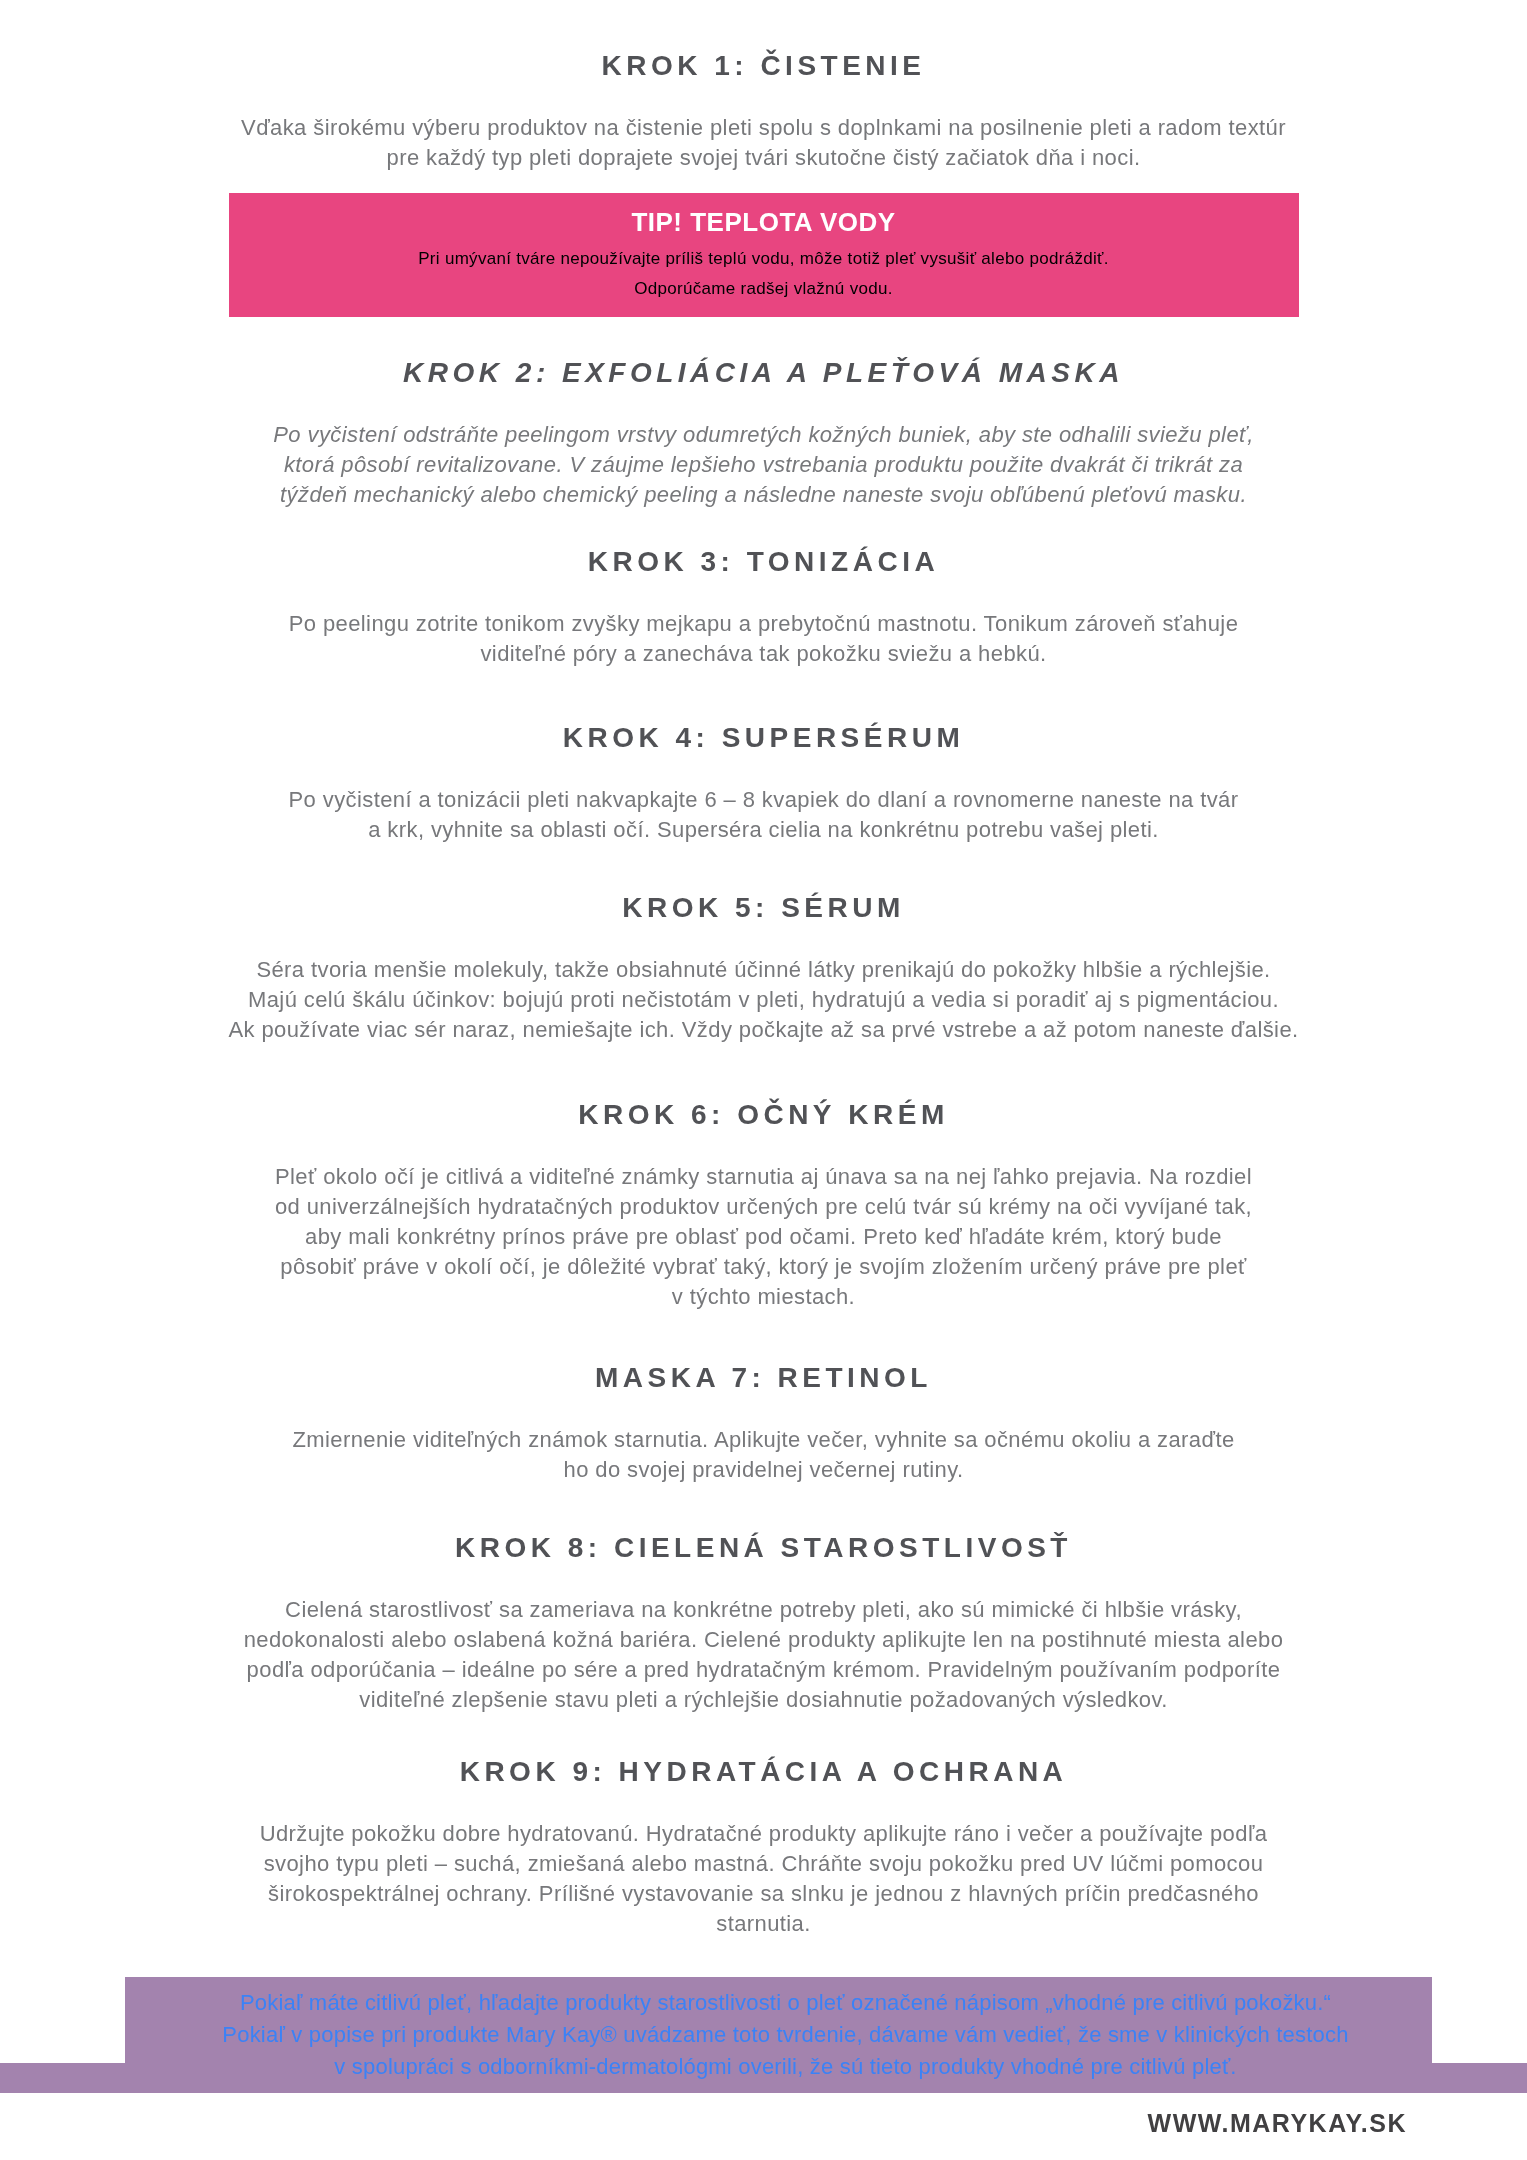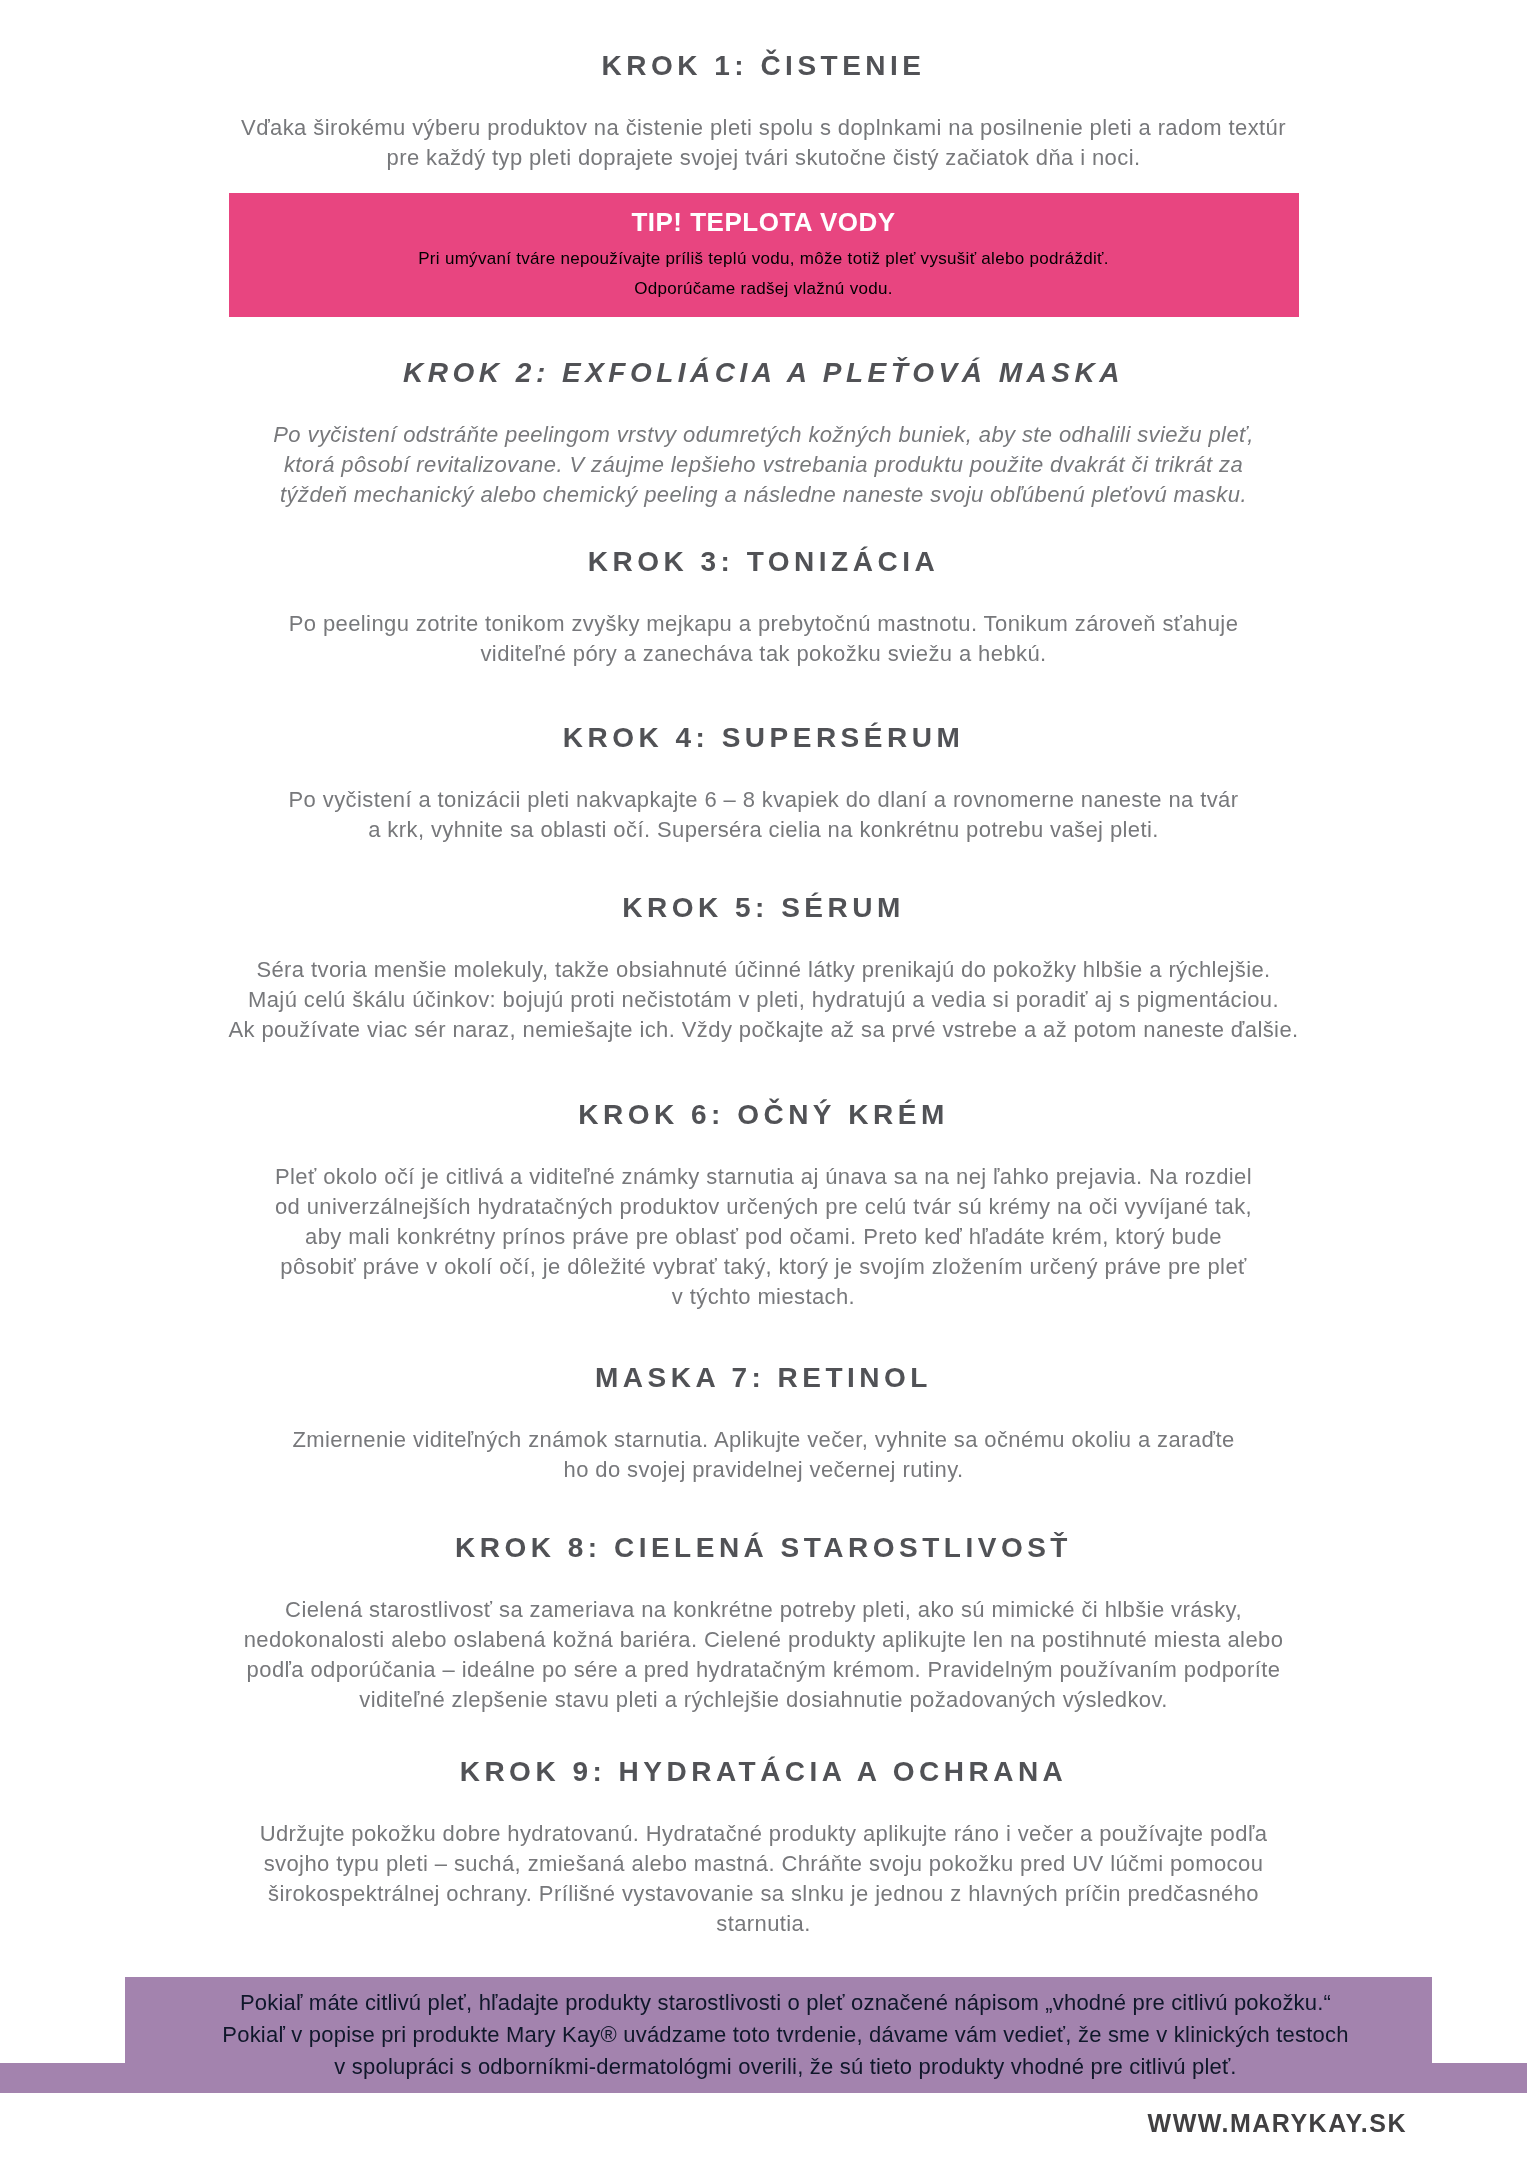--- a/index.html
+++ b/index.html
@@ -85,21 +85,21 @@
     background: #a383ae;
   }
   .sensitive-text {
     position: relative;
     z-index: 2;
     box-sizing: border-box;
     padding: 10px 101px 0 145px;
     font-size: 22px;
     line-height: 32px;
     letter-spacing: 0.2px;
-    color: #0f172a;
+    color: #3b82f6;
     white-space: pre-line;
     text-align: center;
   }
 
   .footer {
     margin-top: 16px;
     padding-right: 120px;
     text-align: right;
     font-size: 25px;
     line-height: 28px;

